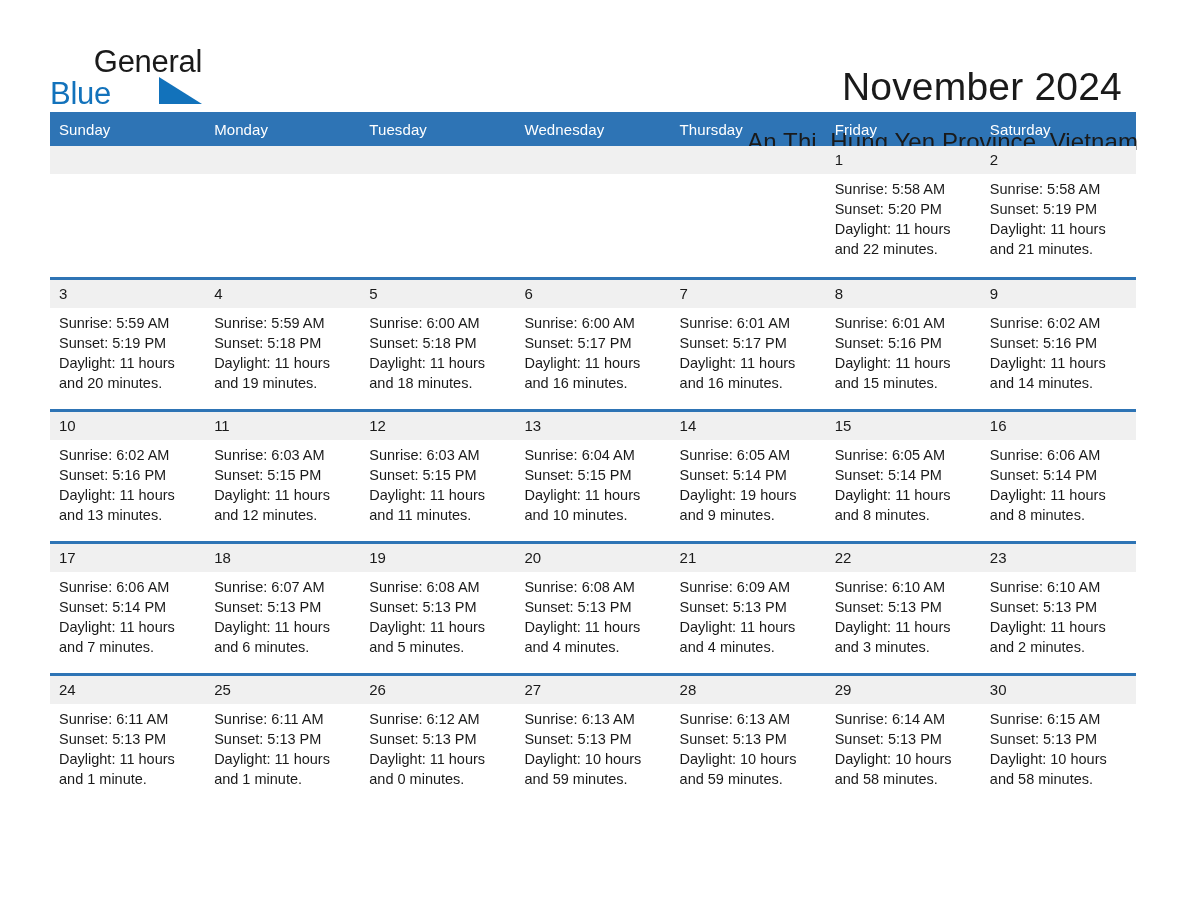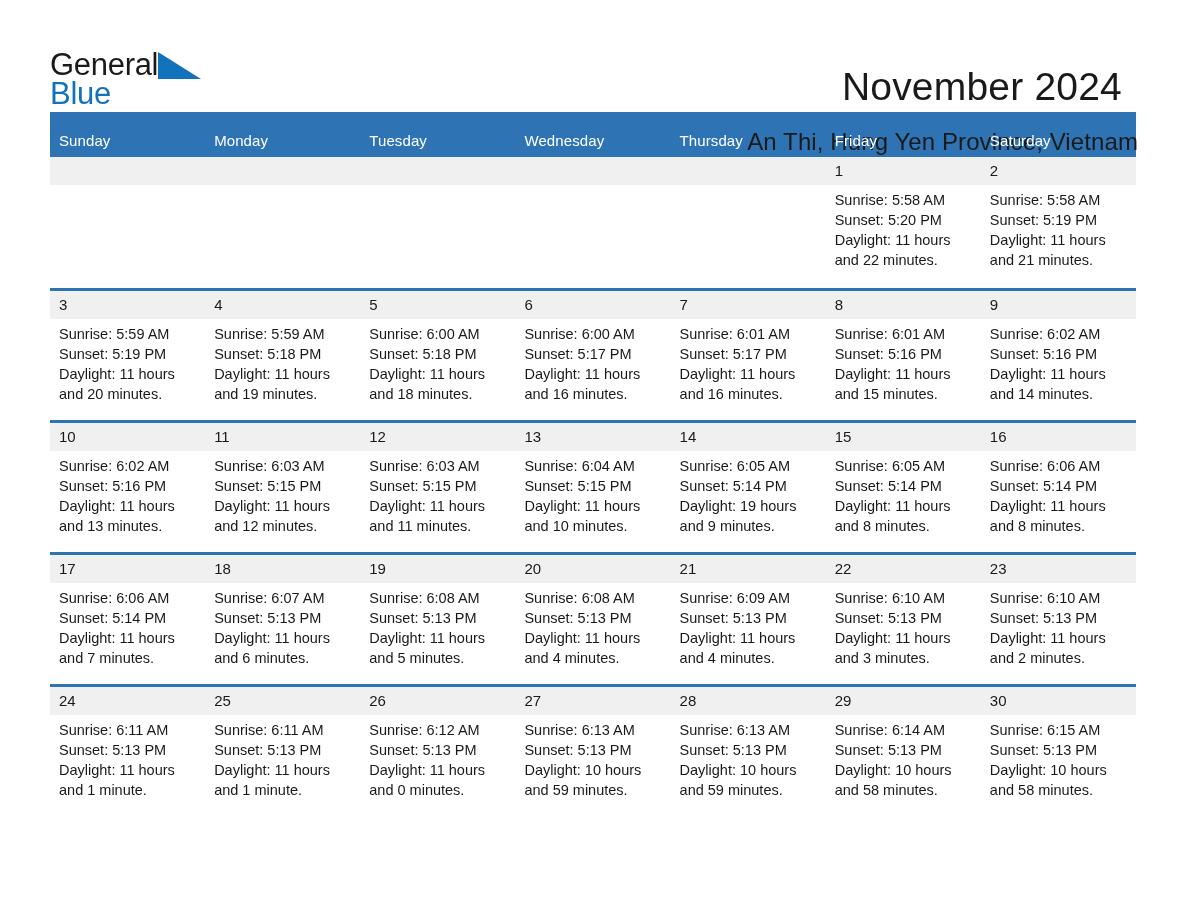--- a/index.html
+++ b/index.html
@@ -34,20 +34,21 @@
   .logo {
     position: relative;
     width: 152px;
     height: 62px;
     flex: none;
   }
   .logo-row1 {
     display: flex;
     align-items: flex-end;
     height: 34px;
+    flex-direction: column;
   }
   .logo-general {
     font-size: 31px;
     line-height: 31px;
     color: #1a1a1a;
     letter-spacing: -0.3px;
     font-family: "Liberation Sans", sans-serif;
   }
   .logo-tri {
     width: 0;
@@ -96,21 +97,21 @@
     table-layout: fixed;
   }
   .calendar col { width: 155.14px; }
 
   thead th {
     background: #2e74b5;
     color: #ffffff;
     font-size: 15px;
     font-weight: normal;
     text-align: left;
-    padding: 20px 0 8px 9px;
+    padding: 9px 0 8px 9px;
     height: 16px;
     box-sizing: content-box;
     letter-spacing: 0.1px;
   }
 
   tbody tr { vertical-align: top; }
 
   td.day {
     padding: 0;
     border-top: 3px solid #2e74b5;

